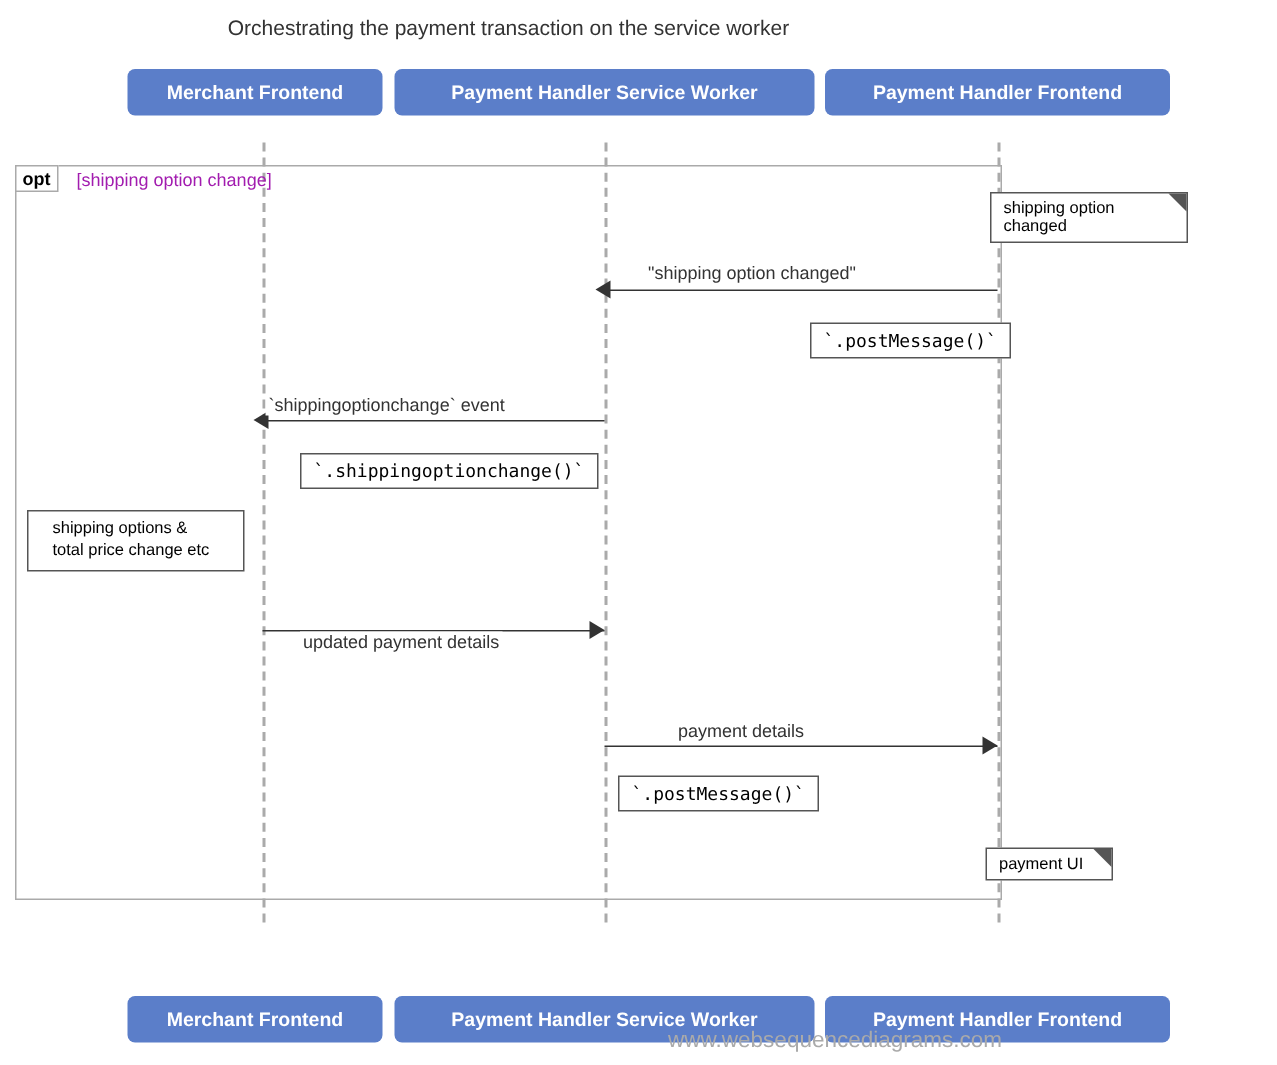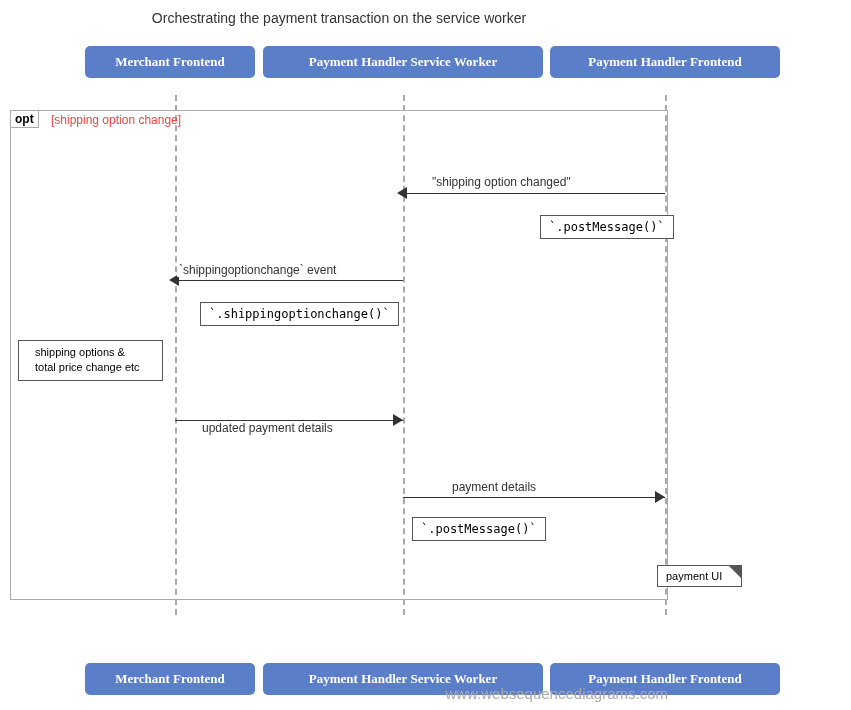--- a/index.html
+++ b/index.html
@@ -28,21 +28,20 @@
     .actor-box {
       position: absolute;
       background: #5b7ec9;
       color: #fff;
       font-weight: bold;
       font-size: 13px;
       padding: 8px 14px;
       border-radius: 5px;
       text-align: center;
       white-space: nowrap;
-      font-family: Liberation Serif, serif;
     }
     
     .lifeline {
       position: absolute;
       border-left: 2px dashed #aaa;
       top: 100px;
       bottom: 100px;
     }
     
     .arrow-line {
@@ -109,21 +108,21 @@
       padding: 1px 4px;
       border: 1px solid #aaa;
       top: -1px;
       left: -1px;
     }
     .opt-condition {
       position: absolute;
       font-size: 12px;
       top: 2px;
       left: 40px;
-      color: #ef4444;
+      color: #a21caf;
     }
     
     .side-note {
       position: absolute;
       background: #fff;
       border: 1.5px solid #555;
       padding: 4px 16px;
       font-size: 11px;
       text-align: left;
       line-height: 1.4;
@@ -151,20 +150,23 @@
 
   <div class="lifeline" style="left:403px; top:95px; bottom:95px;"></div>
 
   <div class="lifeline" style="left:665px; top:95px; bottom:95px;"></div>
 
   <div class="opt-frame" style="left:10px; top:110px; right:10px; height:490px;">
     <span class="opt-label">opt</span>
     <span class="opt-condition">[shipping option change]</span>
   </div>
 
+  <div class="note-box corner" style="left:660px; top:128px; width:132px; font-size:11px; font-family:Arial;">
+    <span>shipping option changed</span>
+  </div>
 
   <div class="arrow-line" style="left:403px; top:193px; width:262px;"></div>
   <div class="arrowhead-left" style="left:397px; top:187px;"></div>
   <div class="arrow-label" style="left:430px; top:175px;">"shipping option changed"</div>
 
   <div class="note-box" style="left:540px; top:215px; font-family:monospace; font-size:12px; white-space:nowrap;">
     <span>`.postMessage()`</span>
   </div>
 
   <div class="arrow-line" style="left:175px; top:280px; width:228px;"></div>

